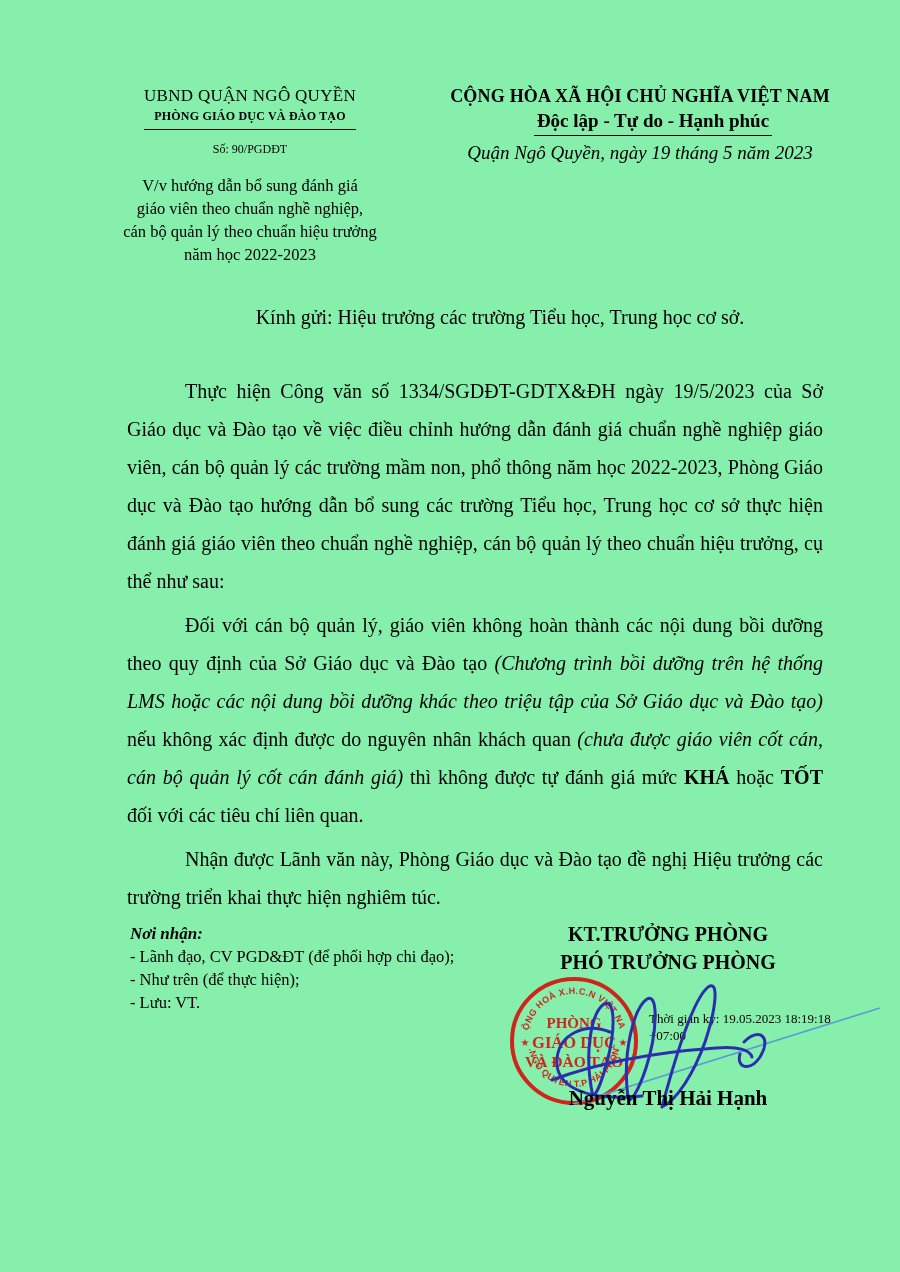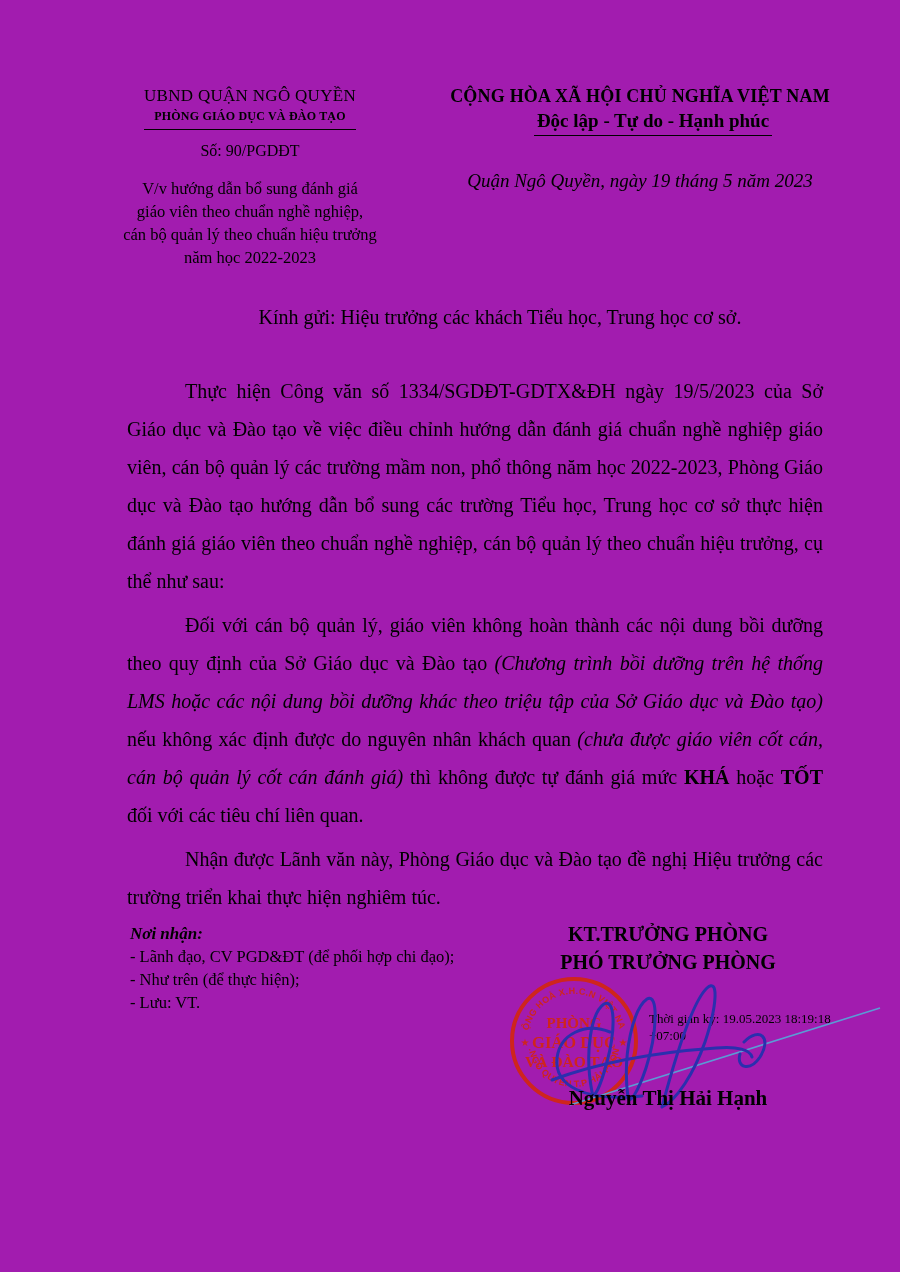--- a/index.html
+++ b/index.html
@@ -1,33 +1,33 @@
 <!DOCTYPE html>
 <html><head>
 <meta charset="utf-8">
 <style>
   html,body { margin:0; padding:0; background:#888; }
   .page {
     position:relative; width:900px; height:1272px; margin:0 auto;
-    background:#a21caf; color:#000;
+    background:#86efac; color:#000;
     font-family:"Liberation Serif","DejaVu Serif",serif;
     overflow:hidden;
   }
   
   .h-left  { position:absolute; left:88px;  top:86px; width:324px; text-align:center; }
   .h-right { position:absolute; left:423px; top:86px; width:434px; text-align:center; }
   .org-parent   { font-size:17px; letter-spacing:.3px; }
   .org-name     { font-size:12px; font-weight:bold; margin-top:3px; letter-spacing:.2px; }
   .org-underline{ width:212px; border-top:1.6px solid #000; margin:5px auto 0; }
-  .doc-number   { font-size:16px; margin-top:12px; }
+  .doc-number   { font-size:12px; margin-top:12px; }
   .doc-subject  { font-size:16.5px; line-height:23px; margin-top:17px; white-space:pre-line; }
   .national-title { font-size:18px; font-weight:bold; letter-spacing:.2px; }
   .motto-wrap   { margin-top:3px; }
   .motto        { display:inline-block; font-size:19px; font-weight:bold; border-bottom:1.7px solid #000; padding:0 3px 3px;margin-left:26px; }
-  .place-date   { margin-top:34px; font-style:italic; font-size:19px; }
+  .place-date   { margin-top:6px; font-style:italic; font-size:19px; }
   
   .salutation {
     position:absolute; top:306px; left:170px; width:660px;
     text-align:center; font-size:20px;
   }
   .bodytext {
     position:absolute; top:372px; left:127px; width:696px;
     font-size:20px; line-height:38px; text-align:justify;
   }
   .para { margin:0 0 6px 0; text-indent:58px; }
@@ -70,21 +70,21 @@
   </div>
 
   <div class="h-right">
     <div class="national-title">CỘNG HÒA XÃ HỘI CHỦ NGHĨA VIỆT NAM</div>
     <div class="motto-wrap">
       <span class="motto">Độc lập - Tự do - Hạnh phúc</span>
     </div>
     <div class="place-date">Quận Ngô Quyền, ngày 19 tháng 5 năm 2023</div>
   </div>
 
-  <div class="salutation">Kính gửi: Hiệu trưởng các khách Tiểu học, Trung học cơ sở.</div>
+  <div class="salutation">Kính gửi: Hiệu trưởng các trường Tiểu học, Trung học cơ sở.</div>
 
   <div class="bodytext">
       <p class="para"><span class="">Thực hiện Công văn số 1334/SGDĐT-GDTX&amp;ĐH ngày 19/5/2023 của Sở Giáo dục và Đào tạo về việc điều chỉnh hướng dẫn đánh giá chuẩn nghề nghiệp giáo viên, cán bộ quản lý các trường mầm non, phổ thông năm học 2022-2023, Phòng Giáo dục và Đào tạo hướng dẫn bổ sung các trường Tiểu học, Trung học cơ sở thực hiện đánh giá giáo viên theo chuẩn nghề nghiệp, cán bộ quản lý theo chuẩn hiệu trưởng, cụ thể như sau:</span></p>
       <p class="para"><span class="">Đối với cán bộ quản lý, giáo viên không hoàn thành các nội dung bồi dưỡng theo quy định của Sở Giáo dục và Đào tạo </span><span class="i">(Chương trình bồi dưỡng trên hệ thống LMS hoặc các nội dung bồi dưỡng khác theo triệu tập của Sở Giáo dục và Đào tạo)</span><span class=""> nếu không xác định được do nguyên nhân khách quan </span><span class="i">(chưa được giáo viên cốt cán, cán bộ quản lý cốt cán đánh giá)</span><span class=""> thì không được tự đánh giá mức </span><span class="b">KHÁ</span><span class=""> hoặc </span><span class="b">TỐT</span><span class=""> đối với các tiêu chí liên quan.</span></p>
       <p class="para"><span class="">Nhận được Lãnh văn này, Phòng Giáo dục và Đào tạo đề nghị Hiệu trưởng các trường triển khai thực hiện nghiêm túc.</span></p>
     </div>
 
   <div class="footer">
 
     <div class="recipients">

